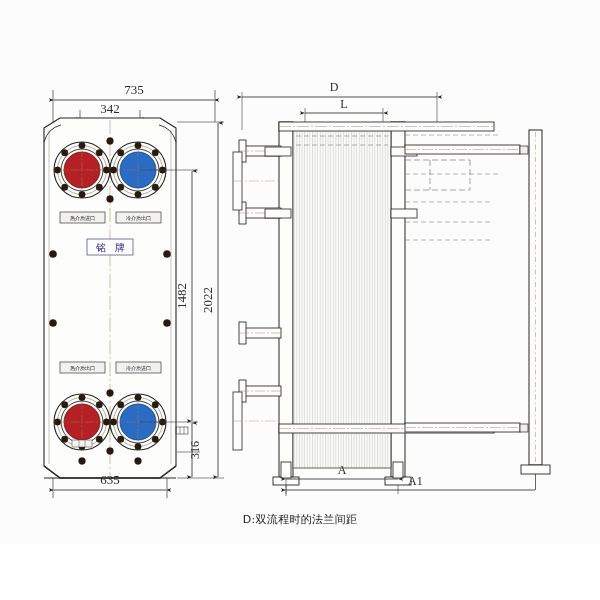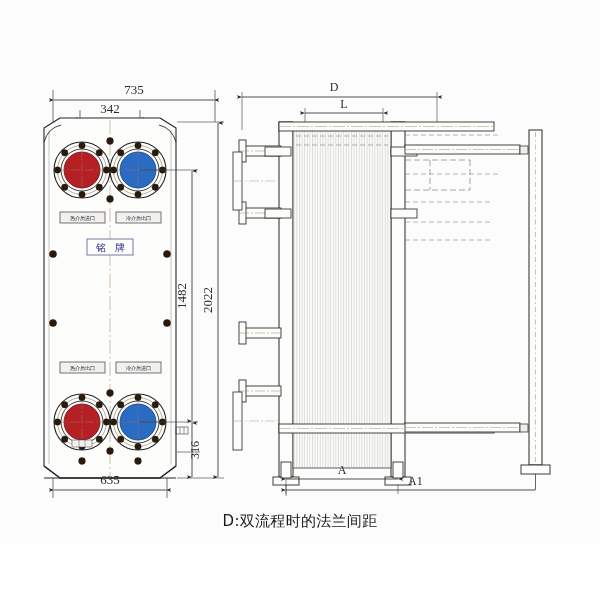--- a/index.html
+++ b/index.html
@@ -31,21 +31,21 @@
     left: 0;
     top: 512px;
     width: 600px;
     display: flex;
     justify-content: center;
     align-items: baseline;
     gap: 26px;
   }
   .caption {
     font-family: "DejaVu Sans", "Liberation Sans", sans-serif;
-    font-size: 15px;
+    font-size: 11px;
     color: #1a1a1a;
     letter-spacing: 0.3px;
     white-space: nowrap;
   }
   
   .dim-text {
     font-family: "Liberation Serif", "DejaVu Serif", serif;
     font-size: 13px;
     fill: #2b2b2b;
   }

